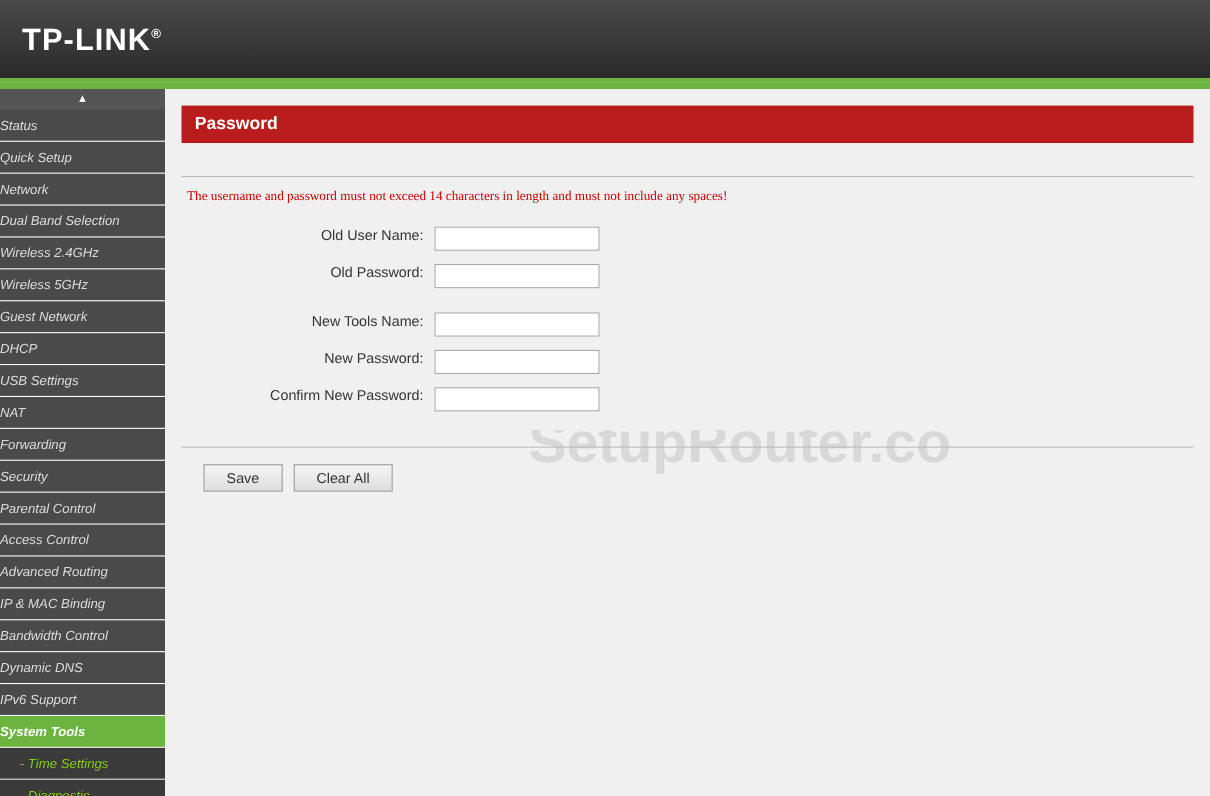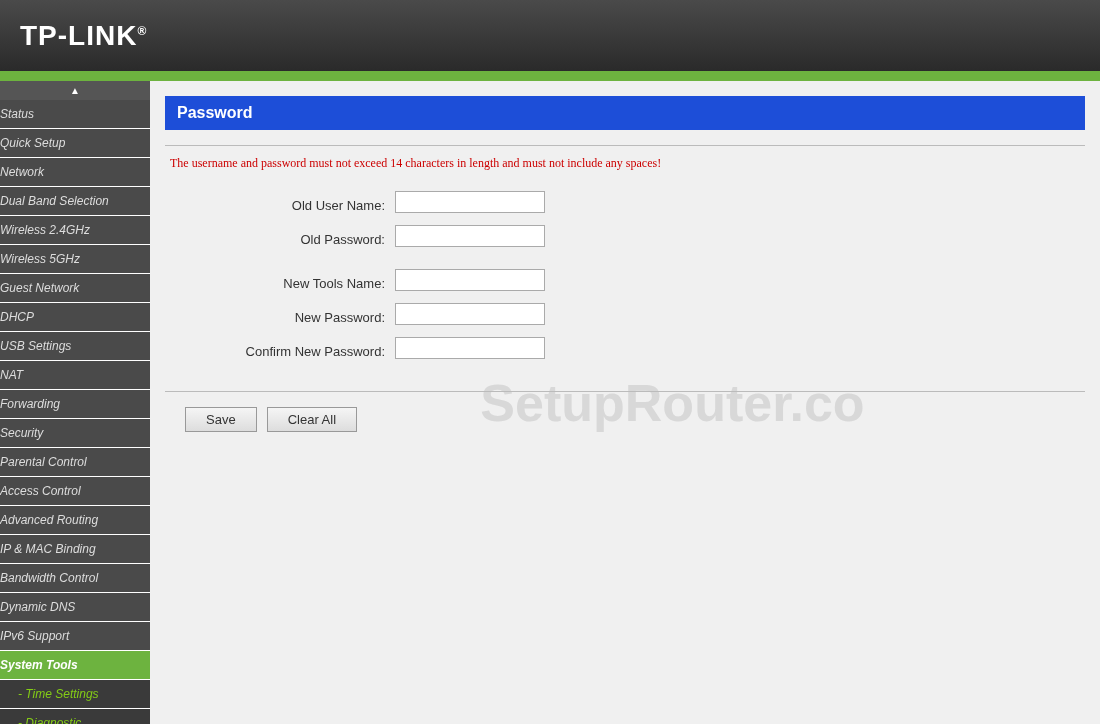--- a/index.html
+++ b/index.html
@@ -76,26 +76,26 @@
     
     #content {
       flex: 1;
       background: #f0f0f0;
       padding: 15px;
       overflow-y: auto;
     }
 
     
     .page-title-bar {
-      background: #1d4ed8;
+      background: #b91c1c;
       color: white;
       font-size: 16px;
       font-weight: bold;
       padding: 8px 12px;
-      margin-bottom: 15px;
+      margin-bottom: 30px;
     }
 
     
     .divider {
       border: none;
       border-top: 1px solid #bbb;
       margin: 10px 0;
     }
 
     
@@ -107,21 +107,21 @@
       font-family: Liberation Serif, serif;
     }
 
     
     .form-section {
       background: #f0f0f0;
       padding: 5px 0;
     }
     .form-row {
       display: flex;
-      align-items: flex-end;
+      align-items: flex-start;
       margin-bottom: 12px;
       padding-left: 20px;
     }
     .form-label {
       text-align: right;
       width: 200px;
       margin-right: 10px;
       color: #333;
       font-size: 13px;
     }

